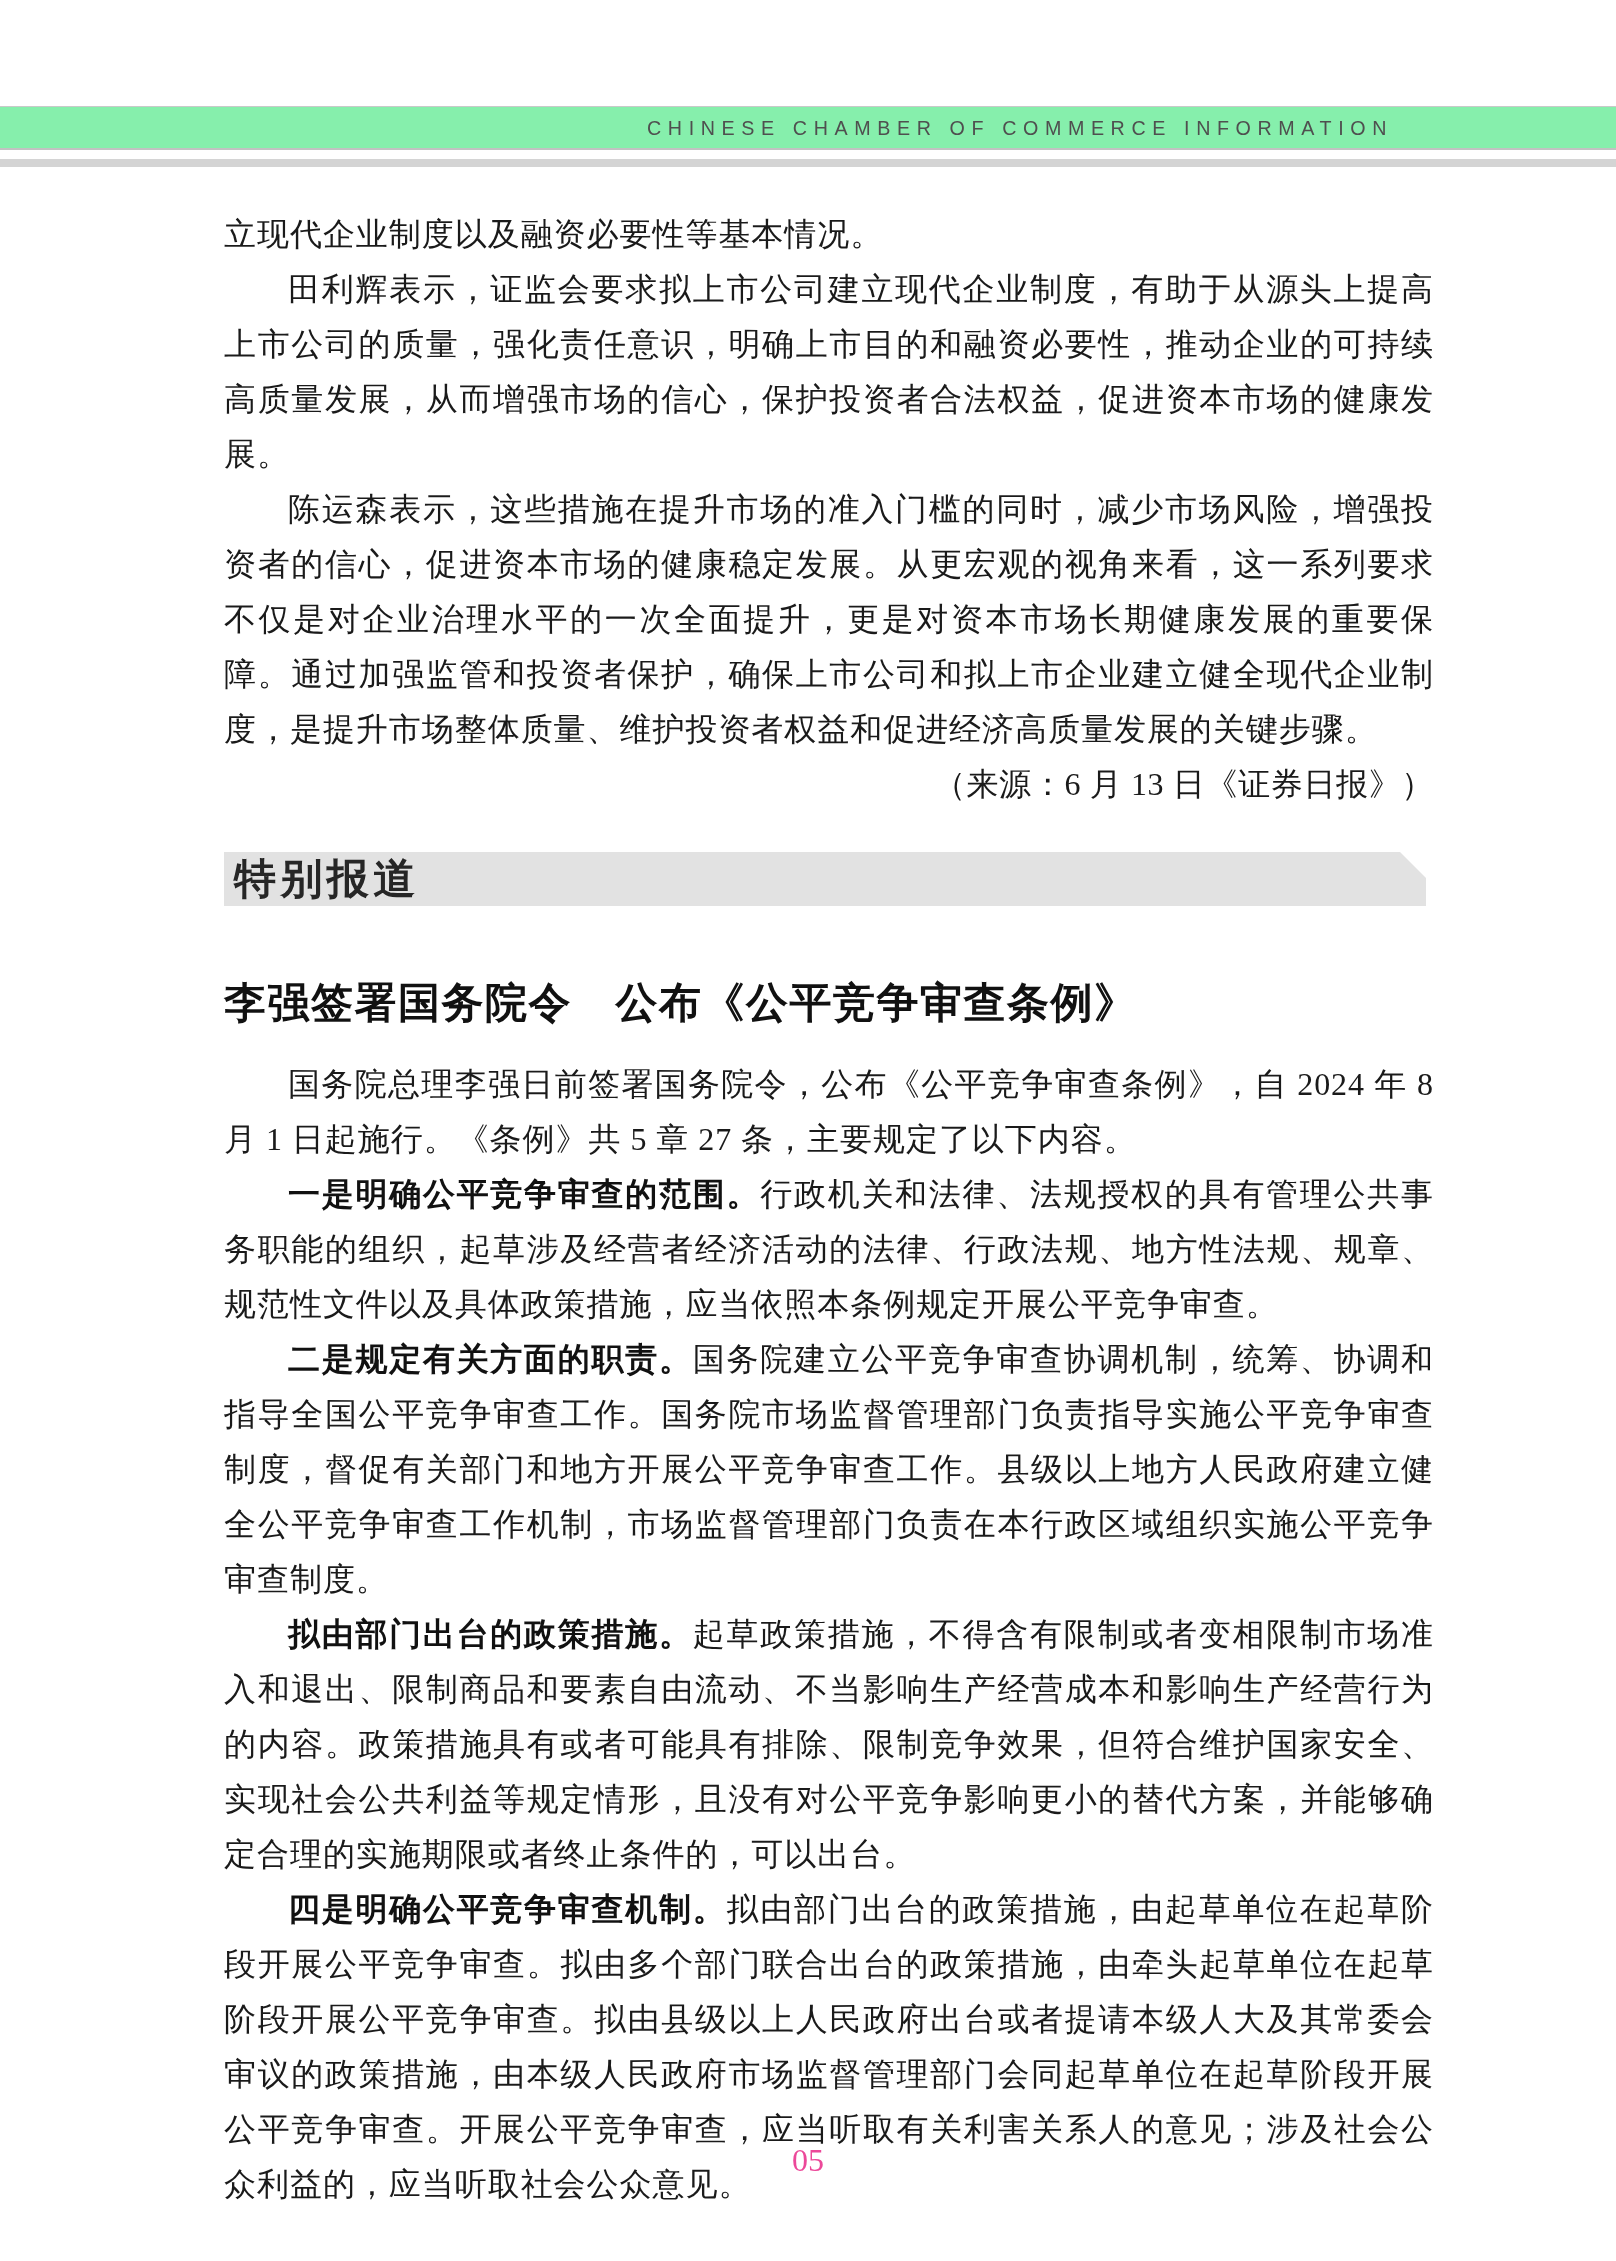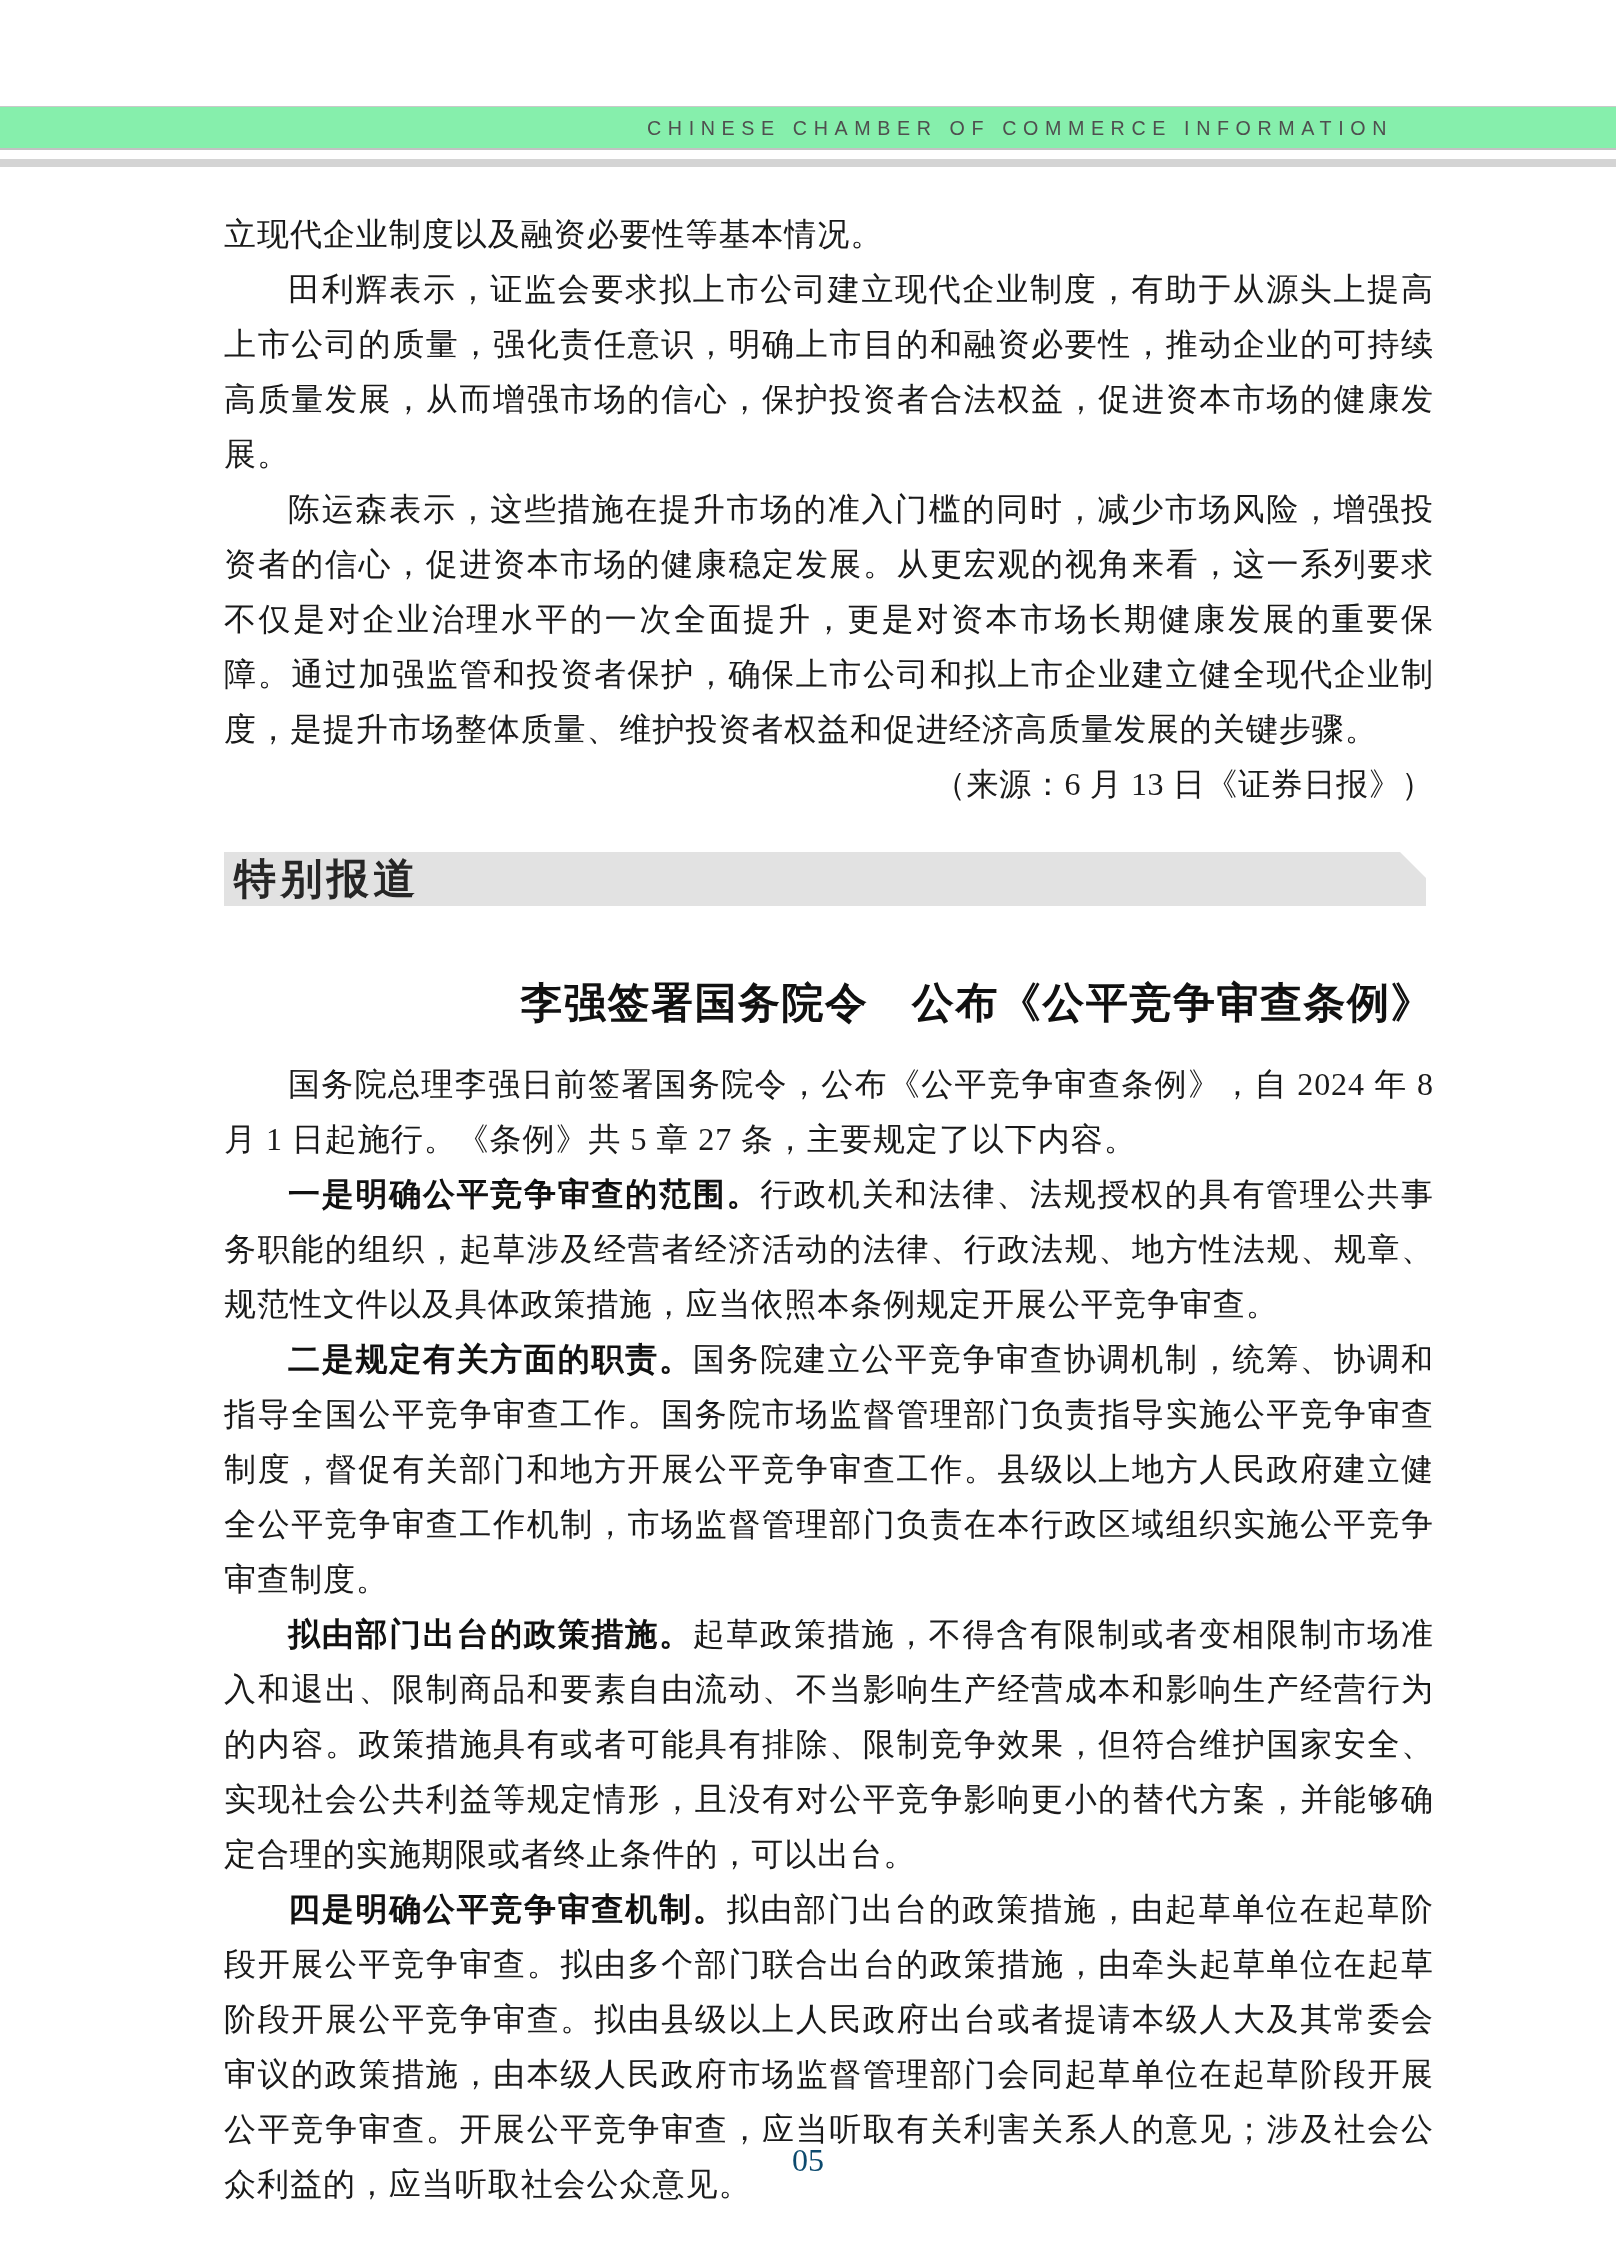--- a/index.html
+++ b/index.html
@@ -71,32 +71,32 @@
     padding-left: 10px;
   }
 
   
   .headline {
     margin: 76px 0 0 0;
     font-family: "Liberation Sans", sans-serif;
     font-weight: bold;
     font-size: 42px; line-height: 42px;
     letter-spacing: 1.5px;
-    text-align: right;
+    text-align: left;
     color: #111111;
   }
 
   .section-body { margin-top: 33px; }
 
   
   .pagenum {
     position: absolute; top: 2142px; left: 0; width: 100%;
     text-align: center;
     font-family: "Liberation Serif", serif;
-    font-size: 32px; color: #0c4a6e;
+    font-size: 32px; color: #ec4899;
   }
 </style>
 </head>
 <body>
 
 <div>
 
   <header>
     <div class="header-band">
       <span class="band-text">CHINESE CHAMBER OF COMMERCE INFORMATION</span>

